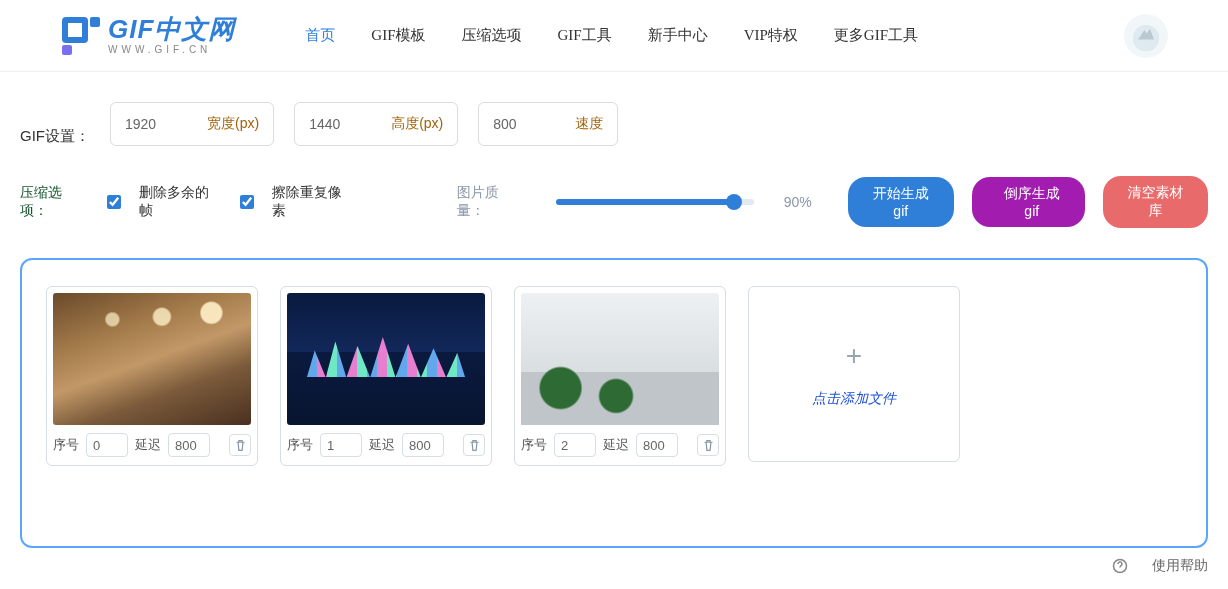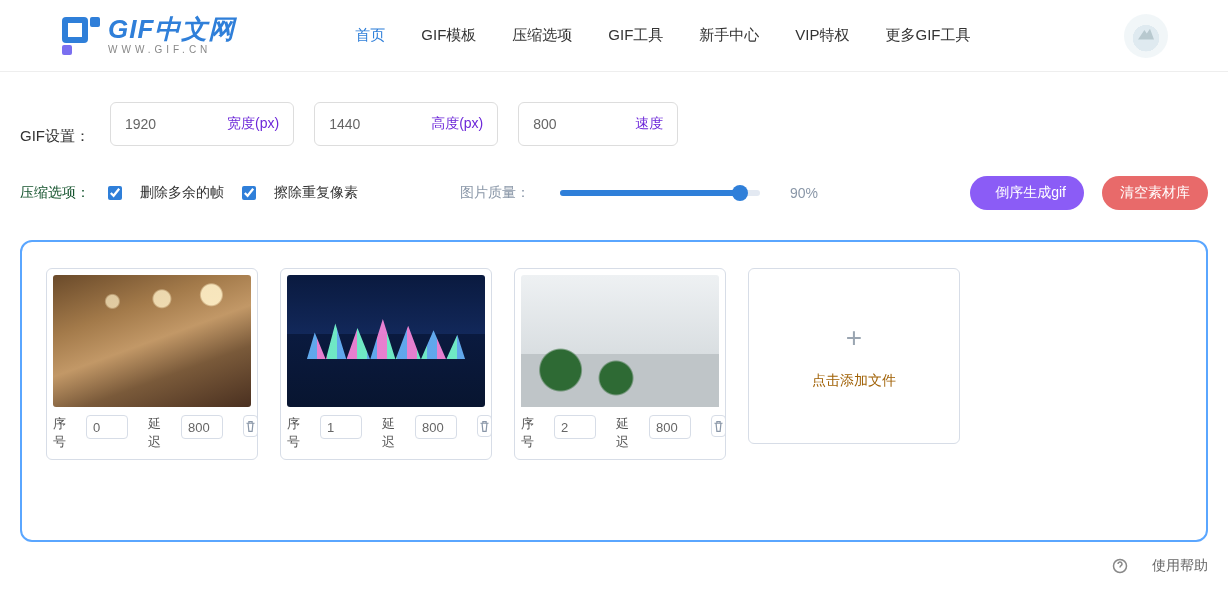--- a/index.html
+++ b/index.html
@@ -1,66 +1,66 @@
 <!DOCTYPE html>
 <html><head>
 <meta charset="utf-8">
 <style>
 * { box-sizing: border-box; margin: 0; padding: 0; font-family: "Microsoft YaHei", Arial, sans-serif; }
 body { background: #fff; width: 1228px; height: 589px; overflow: hidden; font-size: 14px; color: #333; }
 
 .header { display: flex; align-items: center; padding: 10px 60px 10px 60px; border-bottom: 1px solid #eee; height: 72px; }
-.logo-block { display: flex; align-items: center; margin-right: 120px; }
+.logo-block { display: flex; align-items: center; margin-right: 70px; }
 .logo-icon { width: 42px; height: 42px; margin-right: 6px; position: relative; }
 .logo-text { font-weight: 900; font-size: 26px; color: #2f7fd9; letter-spacing: 1px; line-height: 1; font-style: italic; }
 .logo-sub { font-size: 10px; color: #888; letter-spacing: 4px; margin-top: 2px; }
 .nav { display: flex; gap: 36px; flex: 1; }
-.nav-item { color: #333; cursor: pointer; font-size: 15px; }
+.nav-item { color: #333; cursor: pointer; font-size: 15px; font-family: Liberation Serif, serif; }
 .nav-item.active { color: #2f7fd9; }
 .avatar { width: 44px; height: 44px; border-radius: 50%; background: radial-gradient(circle at 50% 55%, #dfeaf0 0%, #dfeaf0 40%, #f1f6f8 41%, #f1f6f8 100%); position: relative; margin-left: auto; }
 .avatar::after { content: ""; position: absolute; left: 14px; top: 14px; width: 16px; height: 12px; background: #b8c9cf; clip-path: polygon(0 100%, 40% 20%, 55% 50%, 75% 10%, 100% 100%); }
 
 .settings-row { display: flex; align-items: flex-end; padding: 30px 20px 10px 20px; gap: 20px; }
 .settings-label { font-size: 15px; color: #333; }
-.field-wrap { display: flex; align-items: center; border: 1px solid #ddd; border-radius: 6px; height: 44px; padding: 0 14px; gap: 30px; }
+.field-wrap { display: flex; align-items: center; border: 1px solid #ddd; border-radius: 6px; height: 44px; padding: 0 14px; gap: 10px; }
 .field-wrap input { border: none; outline: none; width: 72px; font-size: 14px; color: #666; }
-.field-suffix { color: #6d28d9; font-size: 14px; }
+.field-suffix { color: #a16207; font-size: 14px; }
 
 .options-row { display: flex; align-items: center; padding: 20px 20px 20px 20px; gap: 18px; }
 .opt-label { color: #14532d; }
 .chk { display: flex; align-items: center; gap: 18px; color: #333; font-size: 14px; }
 .chk input { width: 14px; height: 14px; accent-color: #2f7fd9; }
 .quality-label { color: #8a97a8; margin-left: 84px; }
 .slider-wrap { position: relative; width: 200px; height: 6px; background: #e3e9f2; border-radius: 3px; margin: 0 12px; }
 .slider-fill { position: absolute; left: 0; top: 0; height: 6px; background: #2f7fd9; border-radius: 3px; width: 90%; }
 .slider-thumb { position: absolute; top: -5px; width: 16px; height: 16px; background: #2f7fd9; border-radius: 50%; left: calc(90% - 8px); }
 .pct { color: #8a97a8; }
 .btn { border: none; border-radius: 18px; color: #fff; padding: 8px 18px; font-size: 14px; cursor: pointer; }
 .btn-blue { background: #2f7fd9; }
-.btn-green { background: #8b5cf6; padding-left: 25px; }
+.btn-green { background: #a21caf; padding-left: 25px; }
 .btn-red { background: #e86a6a; }
 .spacer { flex: 1; }
 
 .canvas { margin: 10px 20px 0 20px; border: 2px solid #5aa6ff; border-radius: 12px; padding: 26px 24px 80px 24px; display: flex; gap: 22px; }
 .card { border: 1px solid #d7dde7; border-radius: 6px; width: 212px; padding: 6px 6px 8px 6px; background: #fff; }
 .thumb { width: 100%; height: 132px; border-radius: 3px; margin-bottom: 8px; }
 .thumb1 { background: linear-gradient(160deg, #6a4a2a 0%, #a37a4a 30%, #c29867 50%, #7a5a3a 70%, #4a3020 100%); position: relative; }
 .thumb1::after { content: ""; position: absolute; inset: 0; background: radial-gradient(circle at 80% 15%, rgba(255,240,200,0.9) 0 10px, transparent 12px), radial-gradient(circle at 55% 18%, rgba(255,240,200,0.8) 0 8px, transparent 10px), radial-gradient(circle at 30% 20%, rgba(255,240,200,0.7) 0 6px, transparent 8px); }
 .thumb2 { background: linear-gradient(to bottom, #0a1a3f 0%, #12285a 45%, #0a1a3f 45%, #081530 100%); position: relative; }
 .thumb2::after { content: ""; position: absolute; left: 10%; right: 10%; top: 30%; height: 34%; background: repeating-linear-gradient(90deg, #6ab7ff 0 10px, #ff8adf 10px 20px, #7affd4 20px 30px); clip-path: polygon(0 100%, 5% 40%, 12% 100%, 18% 20%, 25% 100%, 32% 30%, 40% 100%, 48% 10%, 56% 100%, 64% 25%, 72% 100%, 80% 35%, 88% 100%, 95% 45%, 100% 100%); opacity: 0.9; }
 .thumb3 { background: linear-gradient(to bottom, #eef1f3 0%, #d9dee1 60%, #cfd4d7 100%); position: relative; }
 .thumb3::after { content: ""; position: absolute; inset: 0; background: radial-gradient(circle at 20% 72%, #2e6a34 0 20px, transparent 22px), radial-gradient(circle at 48% 78%, #2e6a34 0 16px, transparent 18px), linear-gradient(to bottom, transparent 60%, #bfc5c8 60%); }
-.card-row { display: flex; align-items: flex-start; gap: 20px; }
+.card-row { display: flex; align-items: center; gap: 7px; }
 .card-row .lbl { font-size: 13px; color: #555; }
 .card-row input { width: 42px; height: 24px; border: 1px solid #d7dde7; border-radius: 4px; text-align: left; padding: 0 6px; font-size: 13px; color: #666; outline: none; }
 .trash { margin-left: auto; width: 22px; height: 22px; border: 1px solid #d7dde7; border-radius: 4px; display: flex; align-items: center; justify-content: center; cursor: pointer; }
 .trash svg { width: 13px; height: 13px; stroke: #8a97a8; fill: none; stroke-width: 1.5; }
 .add-card { border: 1px solid #d7dde7; border-radius: 6px; width: 212px; height: 176px; display: flex; flex-direction: column; align-items: center; justify-content: center; gap: 18px; cursor: pointer; }
 .plus { font-size: 28px; color: #9aa5b1; font-weight: 300; }
-.add-text { color: #a16207; font-size: 14px; }
+.add-text { color: #1d4ed8; font-size: 14px; font-style: italic; }
 
 .help { position: absolute; right: 20px; bottom: 14px; display: flex; align-items: center; gap: 24px; color: #666; font-size: 14px; cursor: pointer; }
 .help svg { width: 16px; height: 16px; stroke: #888; fill: none; stroke-width: 1.5; }
 </style>
 </head>
 <body>
 
 <div class="header">
   <div class="logo-block">
     <div class="logo-icon">
@@ -116,20 +116,21 @@
   </label>
 
   <span class="quality-label">图片质量：</span>
   <div class="slider-wrap">
     <div class="slider-fill"></div>
     <div class="slider-thumb"></div>
   </div>
   <span class="pct">90%</span>
 
   <span class="spacer"></span>
+  <button class="btn btn-blue">开始生成gif</button>
   <button class="btn btn-green">倒序生成gif</button>
   <button class="btn btn-red">清空素材库</button>
 </div>
 
 <div class="canvas">
 
   <div class="card">
     <div class="thumb thumb1"></div>
     <div class="card-row">
       <span class="lbl">序号</span>

